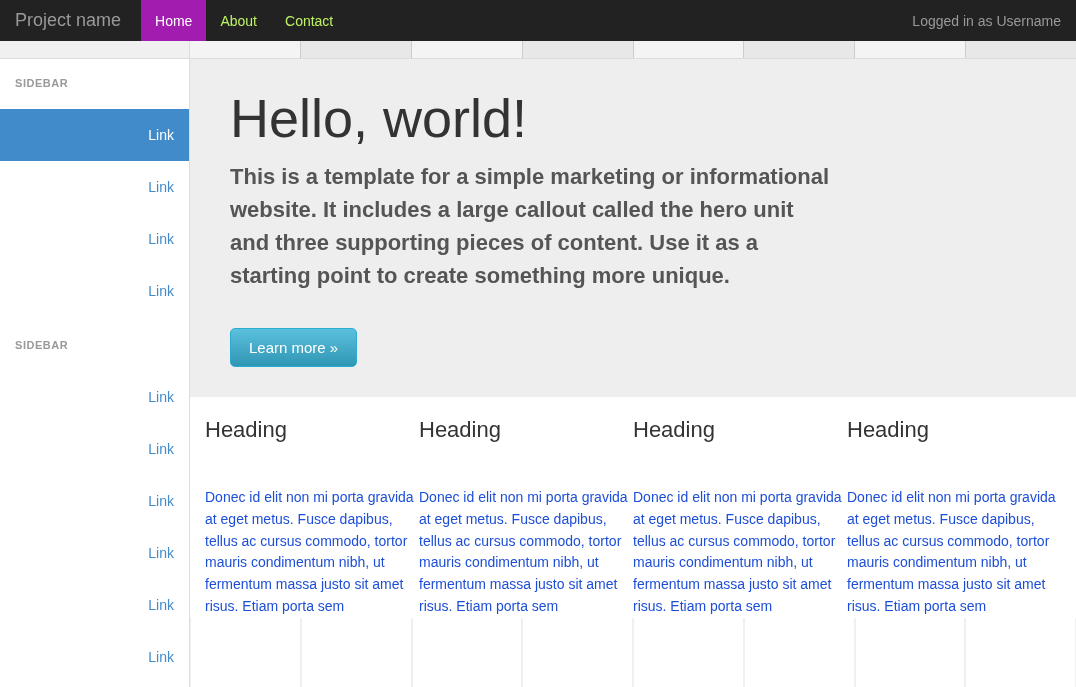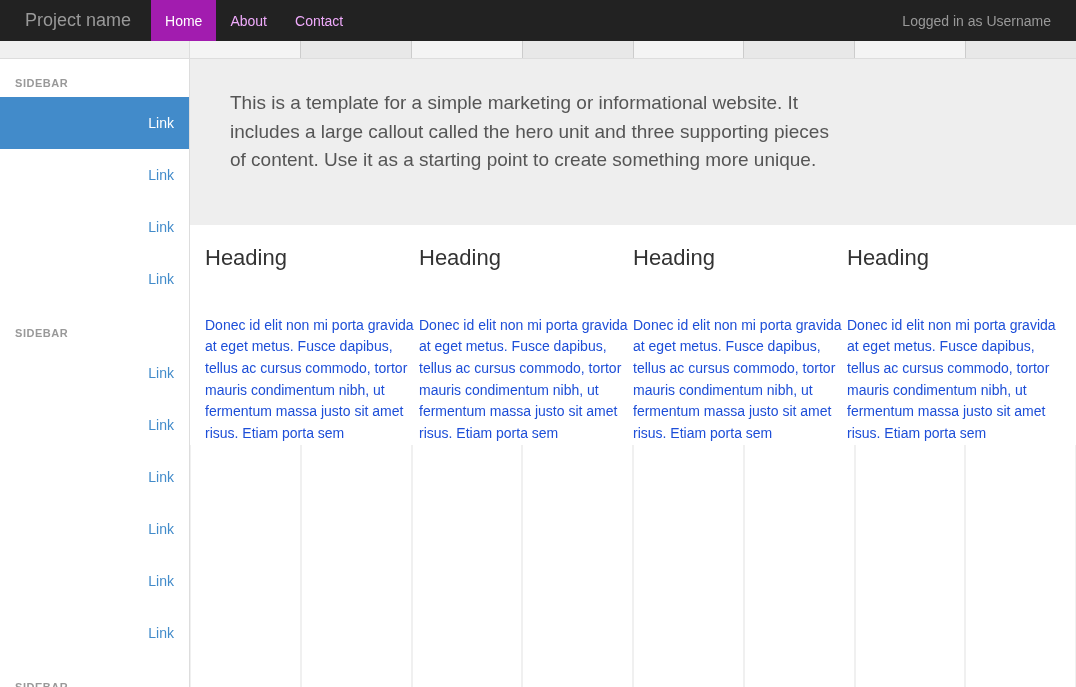--- a/index.html
+++ b/index.html
@@ -4,35 +4,35 @@
   <style>
     * { margin: 0; padding: 0; box-sizing: border-box; }
     body { font-family: 'Helvetica Neue', Arial, sans-serif; font-size: 14px; background: #f5f5f5; color: #333; }
 
     
     .navbar {
       background: #222;
       display: flex;
       align-items: center;
       height: 41px;
-      padding: 0 25px;
+      padding: 0 15px;
       position: relative;
     }
     .navbar-brand {
       color: #999;
       font-size: 18px;
       margin-right: 20px;
       text-decoration: none;
     }
     .navbar-nav {
       display: flex;
       list-style: none;
     }
     .navbar-nav li a {
-      color: #f0abfc;
+      color: #bef264;
       text-decoration: none;
       padding: 0 14px;
       display: flex;
       align-items: center;
       height: 41px;
       font-size: 14px;
     }
     .navbar-nav li.active a {
       background: #a21caf;
       color: #fff;
@@ -68,21 +68,21 @@
       flex-shrink: 0;
       background: #fff;
       border-right: 1px solid #ddd;
       padding: 10px 0;
       min-height: 650px;
     }
     .sidebar-label {
       font-size: 11px;
       color: #999;
       font-weight: bold;
-      padding: 8px 15px 8px;
+      padding: 8px 15px 20px;
       letter-spacing: 0.05em;
     }
     .sidebar-link {
       display: block;
       padding: 18px 15px;
       color: #428bca;
       text-decoration: none;
       font-size: 14px;
       text-align: right;
     }
@@ -100,25 +100,26 @@
       overflow: hidden;
     }
     .jumbotron h1 {
       font-size: 54px;
       font-weight: 300;
       color: #333;
       margin-bottom: 12px;
       line-height: 1.1;
     }
     .jumbotron p {
-      font-size: 19px;
+      font-size: 22px;
       color: #555;
       line-height: 1.5;
       max-width: 600px;
-      margin-bottom: 20px;
+      margin-bottom: 36px;
+      font-weight: bold;
     }
     .btn-learn-more {
       background: linear-gradient(to bottom, #5bc0de, #2f96b4);
       color: #fff;
       border: 1px solid #2aabd2;
       padding: 10px 18px;
       border-radius: 5px;
       cursor: pointer;
       font-size: 15px;
       text-decoration: none;
@@ -243,21 +244,23 @@
       <div class="bg-bar"></div>
       <div class="bg-bar"></div>
       <div class="bg-bar"></div>
       <div class="bg-bar"></div>
       <div class="bg-bar"></div>
     </div>
 
     <div class="main-inner">
 
       <section class="jumbotron">
+        <h1>Hello, world!</h1>
         <p>This is a template for a simple marketing or informational website. It includes a large callout called the hero unit and three supporting pieces of content. Use it as a starting point to create something more unique.</p>
+        <a class="btn-learn-more" href="#">Learn more »</a>
       </section>
 
       <div class="columns-row">
 
         <div class="col-section">
           <h3>Heading</h3>
           <p>Donec id elit non mi porta gravida at eget metus. Fusce dapibus, tellus ac cursus commodo, tortor mauris condimentum nibh, ut fermentum massa justo sit amet risus. Etiam porta sem</p>
         </div>
 
         <div class="col-section">

